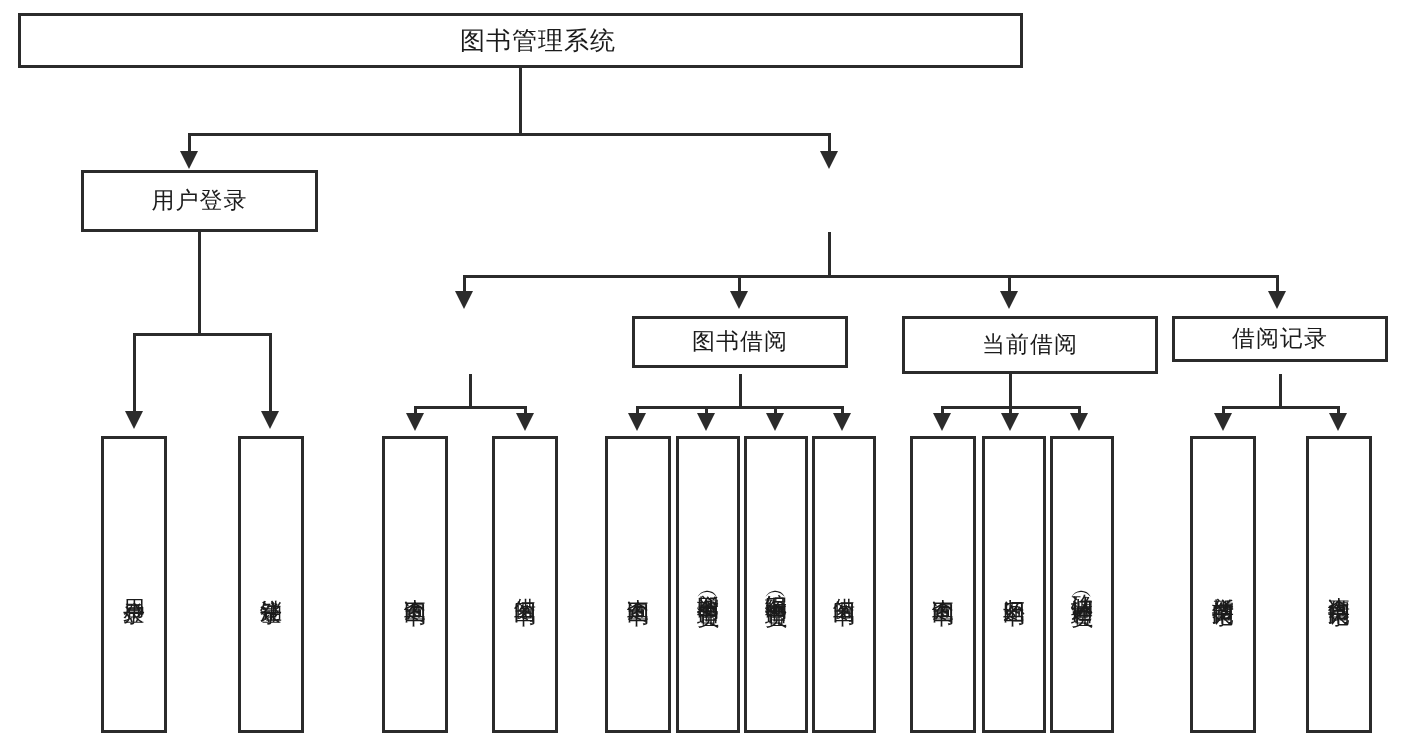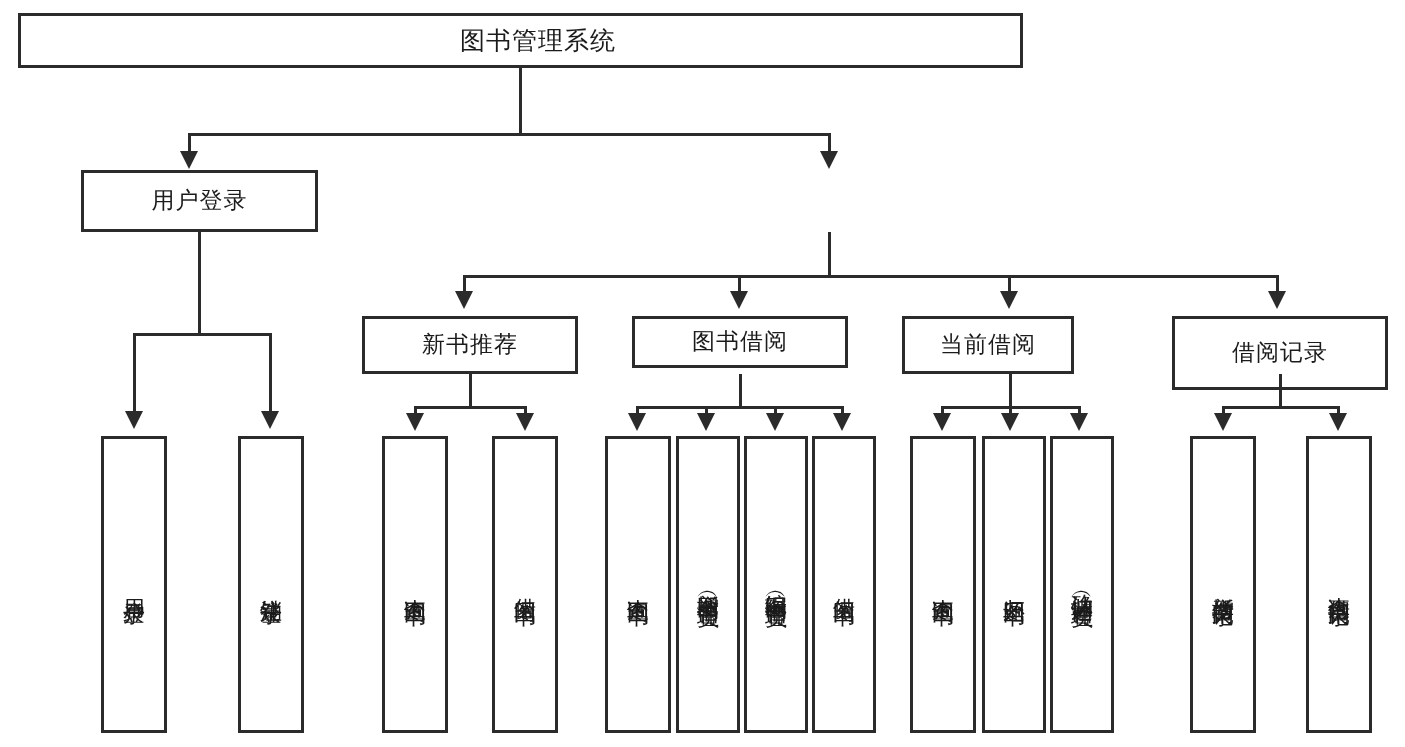--- a/index.html
+++ b/index.html
@@ -119,30 +119,27 @@
 
   <div class="line vline" style="left:738px; top:275px; width:3px; height:18px;"></div>
   <div class="arrow" style="left:730px; top:291px;"></div>
 
   <div class="line vline" style="left:1008px; top:275px; width:3px; height:18px;"></div>
   <div class="arrow" style="left:1000px; top:291px;"></div>
 
   <div class="line vline" style="left:1276px; top:275px; width:3px; height:18px;"></div>
   <div class="arrow" style="left:1268px; top:291px;"></div>
 
-  <div class="node h" style="left:362px; top:316px; width:216px; height:58px;">
-    <span>新书推荐</span>
-  </div>
   <div class="node h" style="left:632px; top:316px; width:216px; height:52px;">
     <span>图书借阅</span>
   </div>
-  <div class="node h" style="left:902px; top:316px; width:172px; height:58px;">
+  <div class="node h" style="left:902px; top:316px; width:256px; height:58px;">
     <span>当前借阅</span>
   </div>
-  <div class="node h" style="left:1172px; top:316px; width:216px; height:74px;">
+  <div class="node h" style="left:1172px; top:316px; width:216px; height:46px;">
     <span>借阅记录</span>
   </div>
 
   <div class="line vline" style="left:469px; top:374px; width:3px; height:34px;"></div>
   <div class="line hline" style="left:414px; top:406px; width:113px; height:3px;"></div>
   <div class="line vline" style="left:414px; top:406px; width:3px; height:9px;"></div>
   <div class="arrow" style="left:406px; top:413px;"></div>
   <div class="line vline" style="left:524px; top:406px; width:3px; height:9px;"></div>
   <div class="arrow" style="left:516px; top:413px;"></div>
 

